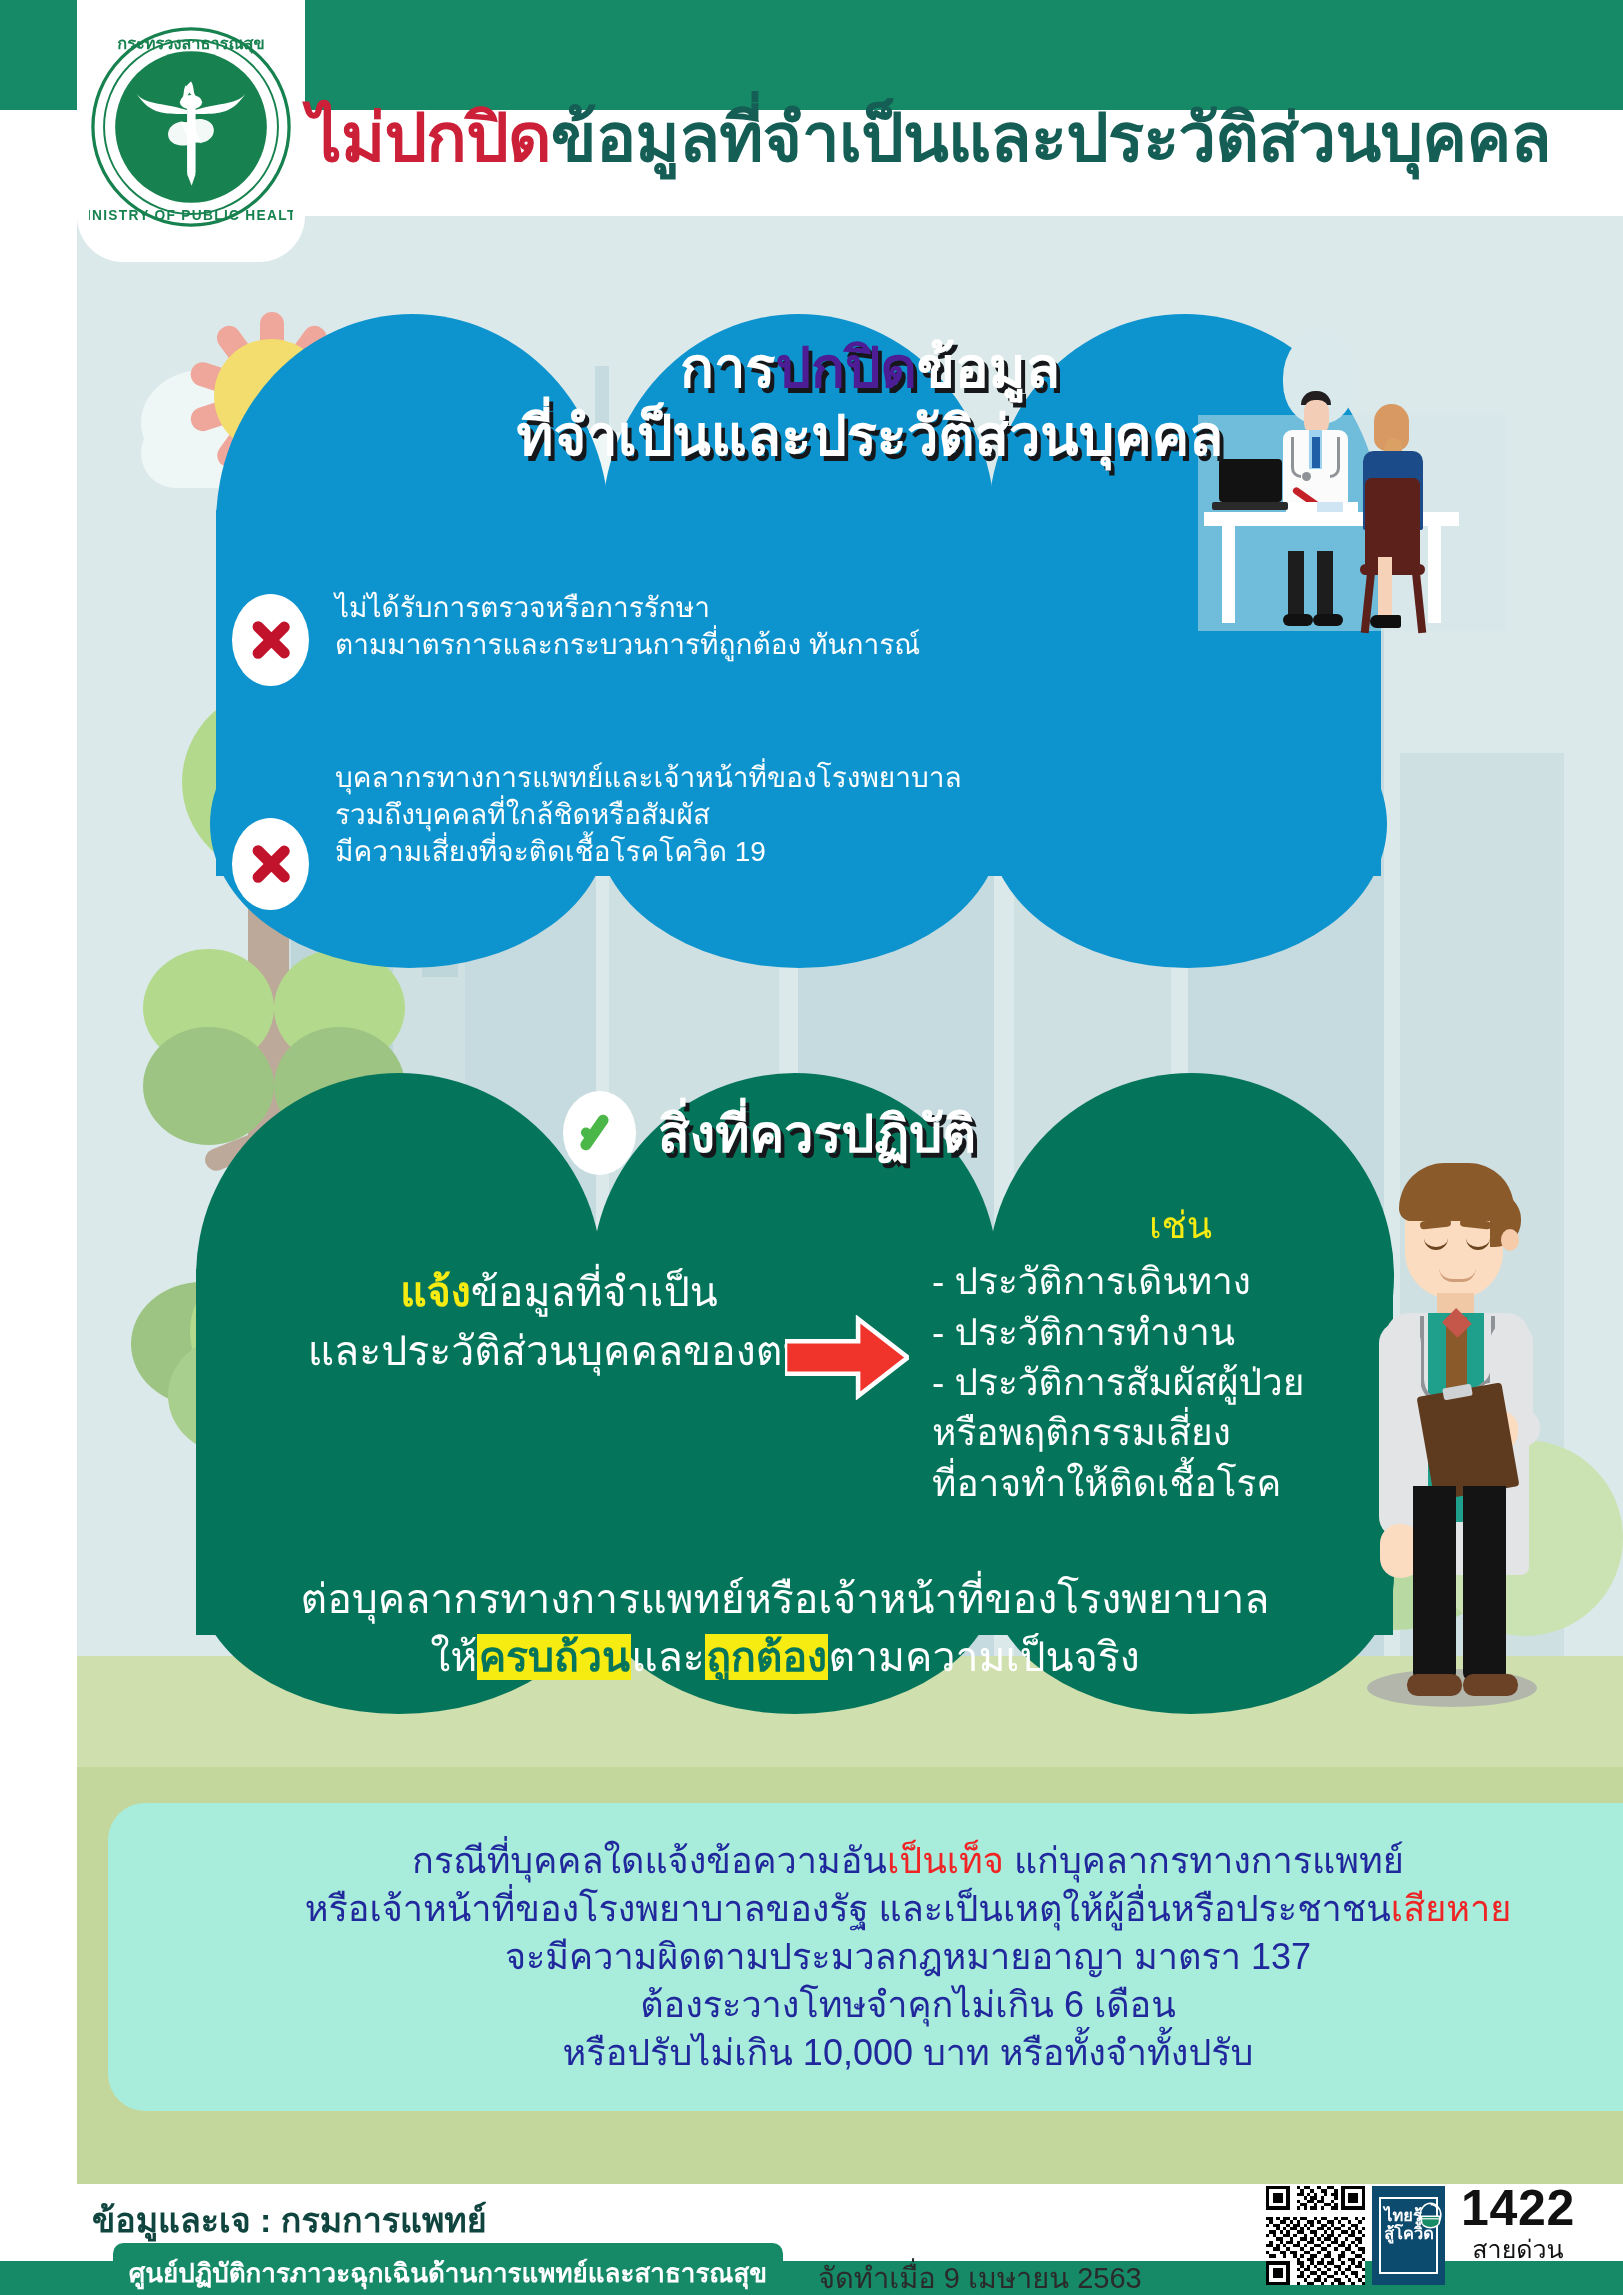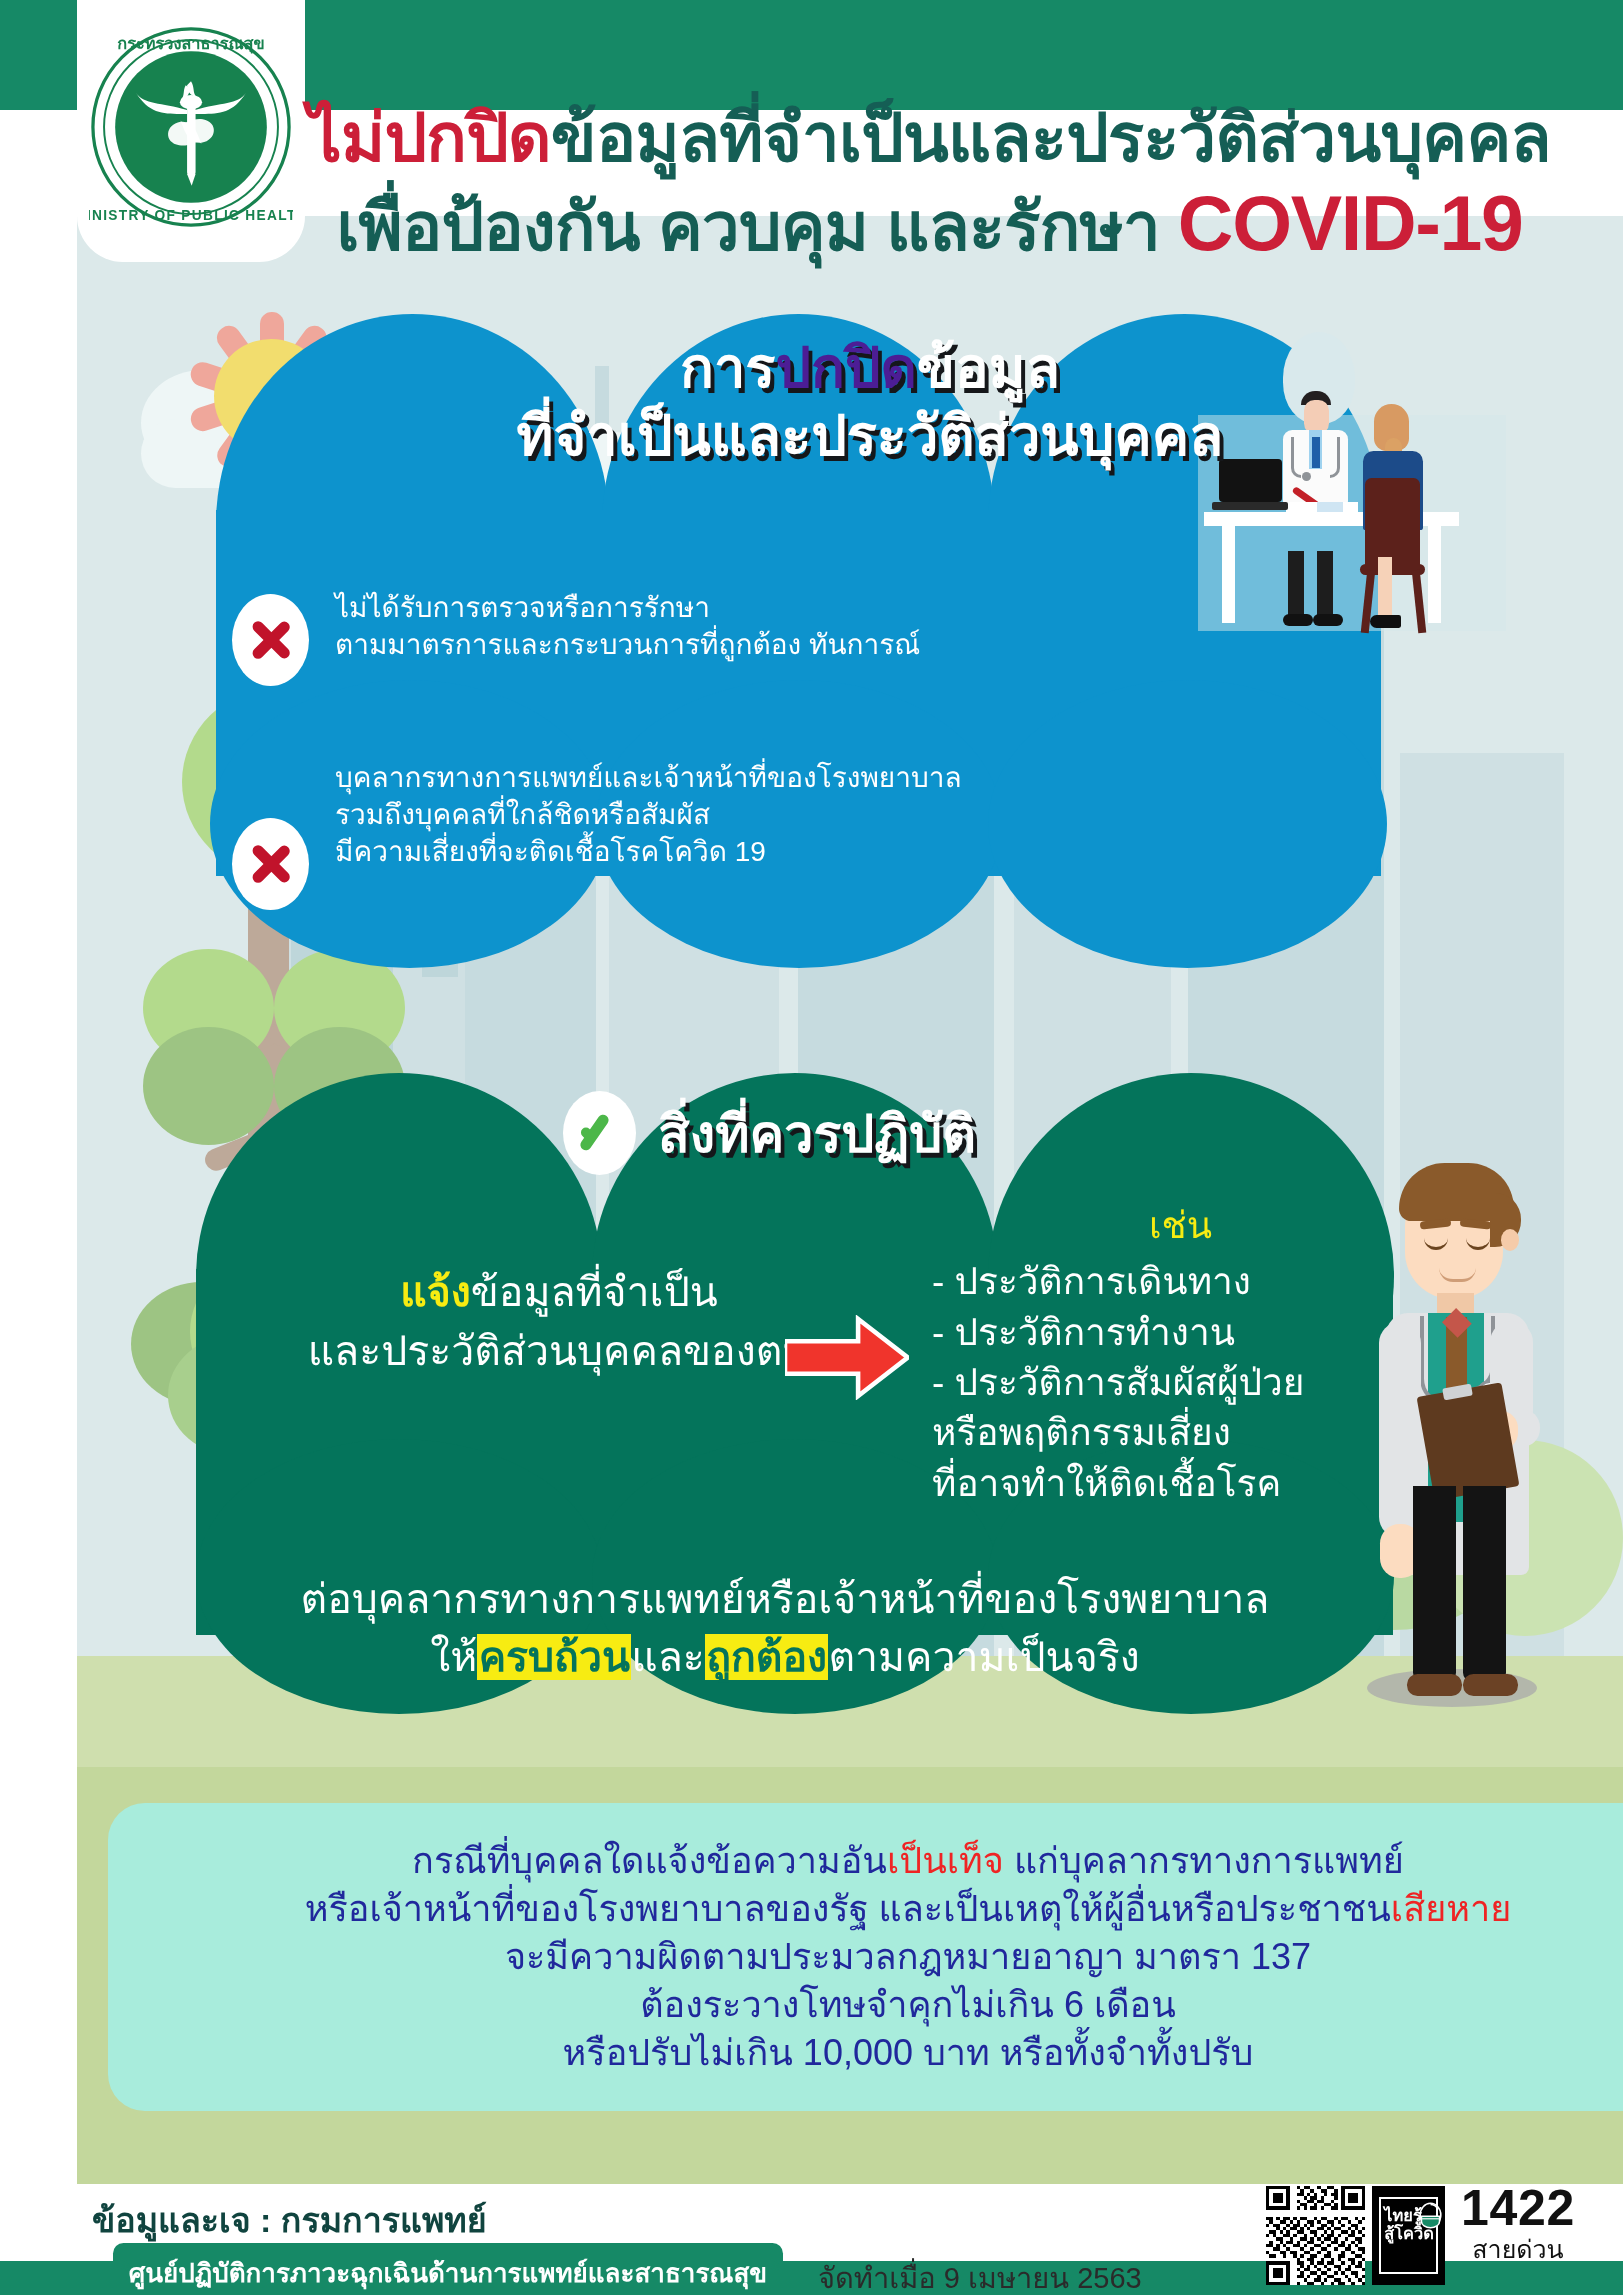--- a/index.html
+++ b/index.html
@@ -94,21 +94,21 @@
 
   
   .footer{position:absolute;left:0;top:2184px;width:1623px;height:111px;background:#ffffff;}
   .foot-green{position:absolute;left:0;top:2261px;width:1623px;height:35px;background:#168966;}
   .foot-src{position:absolute;left:92px;top:2193px;font-size:34px;font-weight:bold;color:#10443f;white-space:nowrap;}
   .foot-pill{position:absolute;left:113px;top:2243px;height:58px;background:#168966;border-top-left-radius:10.5px;border-top-right-radius:10.5px;
              display:flex;align-items:center;padding:0 15.7px;}
   .foot-pill span{font-size:26px;font-weight:bold;color:#ffffff;white-space:nowrap;}
   .foot-date{position:absolute;left:818px;top:2255px;font-size:29px;color:#2a2a2a;white-space:nowrap;}
   .qr{position:absolute;left:1266px;top:2186px;width:99px;height:99px;background:#ffffff;}
-  .badge{position:absolute;left:1372px;top:2186px;width:73px;height:99px;background:#000000;
+  .badge{position:absolute;left:1372px;top:2186px;width:73px;height:99px;background:#0c4a6e;
          display:flex;align-items:center;justify-content:center;}
   .badge-inner{border:2px solid #ffffff;width:55px;height:73px;position:relative;}
   .badge-txt{position:absolute;left:3.3px;top:6.5px;color:#ffffff;font-size:16.4px;font-weight:bold;line-height:1.12;}
   .hot{position:absolute;left:1461px;top:2183px;text-align:center;}
   .hot-num{font-size:50px;font-weight:bold;color:#111111;letter-spacing:0.7px;line-height:1;}
   .hot-lbl{font-size:25px;color:#111111;line-height:1.1;margin-top:2.6px;}
 
   
   .desk{position:absolute;background:#ffffff;}
   .shadowbox{position:absolute;background:#d4e7ea;}
@@ -200,23 +200,20 @@
       <g fill="#17824f">
         <text x="156" y="36" text-anchor="middle" font-size="25" font-family="'Liberation Sans',sans-serif" font-weight="bold">กระทรวงสาธารณสุข</text>
         <text x="156" y="298" text-anchor="middle" font-size="21" font-family="'Liberation Sans',sans-serif" font-weight="bold" letter-spacing="2">MINISTRY OF PUBLIC HEALTH</text>
       </g>
     </svg>
   </div>
 
   <div class="title-wrap">
     <div class="title-l1">
       <span class="t-red">ไม่ปกปิด</span><span class="t-teal">ข้อมูลที่จำเป็นและประวัติส่วนบุคคล</span>
-    </div>
-    <div class="title-l2">
-      <span class="t-teal">เพื่อป้องกัน ควบคุม และรักษา </span><span class="t-red-big">COVID-19</span>
     </div>
   </div>
 
   <div style="position:absolute;left:1178px;top:327px;width:366px;height:308px;z-index:4;">
     <div class="shadowbox" style="left:19.6px;top:88px;width:308px;height:216px;opacity:.5;"></div>
     <div style="position:absolute;left:105px;top:5.2px;width:72px;height:92px;background:#d9e9ec;border-radius:50% 50% 45% 45%;"></div>
 
     <div style="position:absolute;left:123px;top:64px;width:30px;height:14.4px;background:#231f20;border-radius:14.4px 14.4px 0 0;"></div>
     <div style="position:absolute;left:126px;top:73px;width:25px;height:34px;background:#f4cdb6;border-radius:10.5px;"></div>
     <div style="position:absolute;left:105px;top:103px;width:65px;height:75px;background:#fbfbfb;border-radius:9.2px 9.2px 3.9px 3.9px;"></div>

